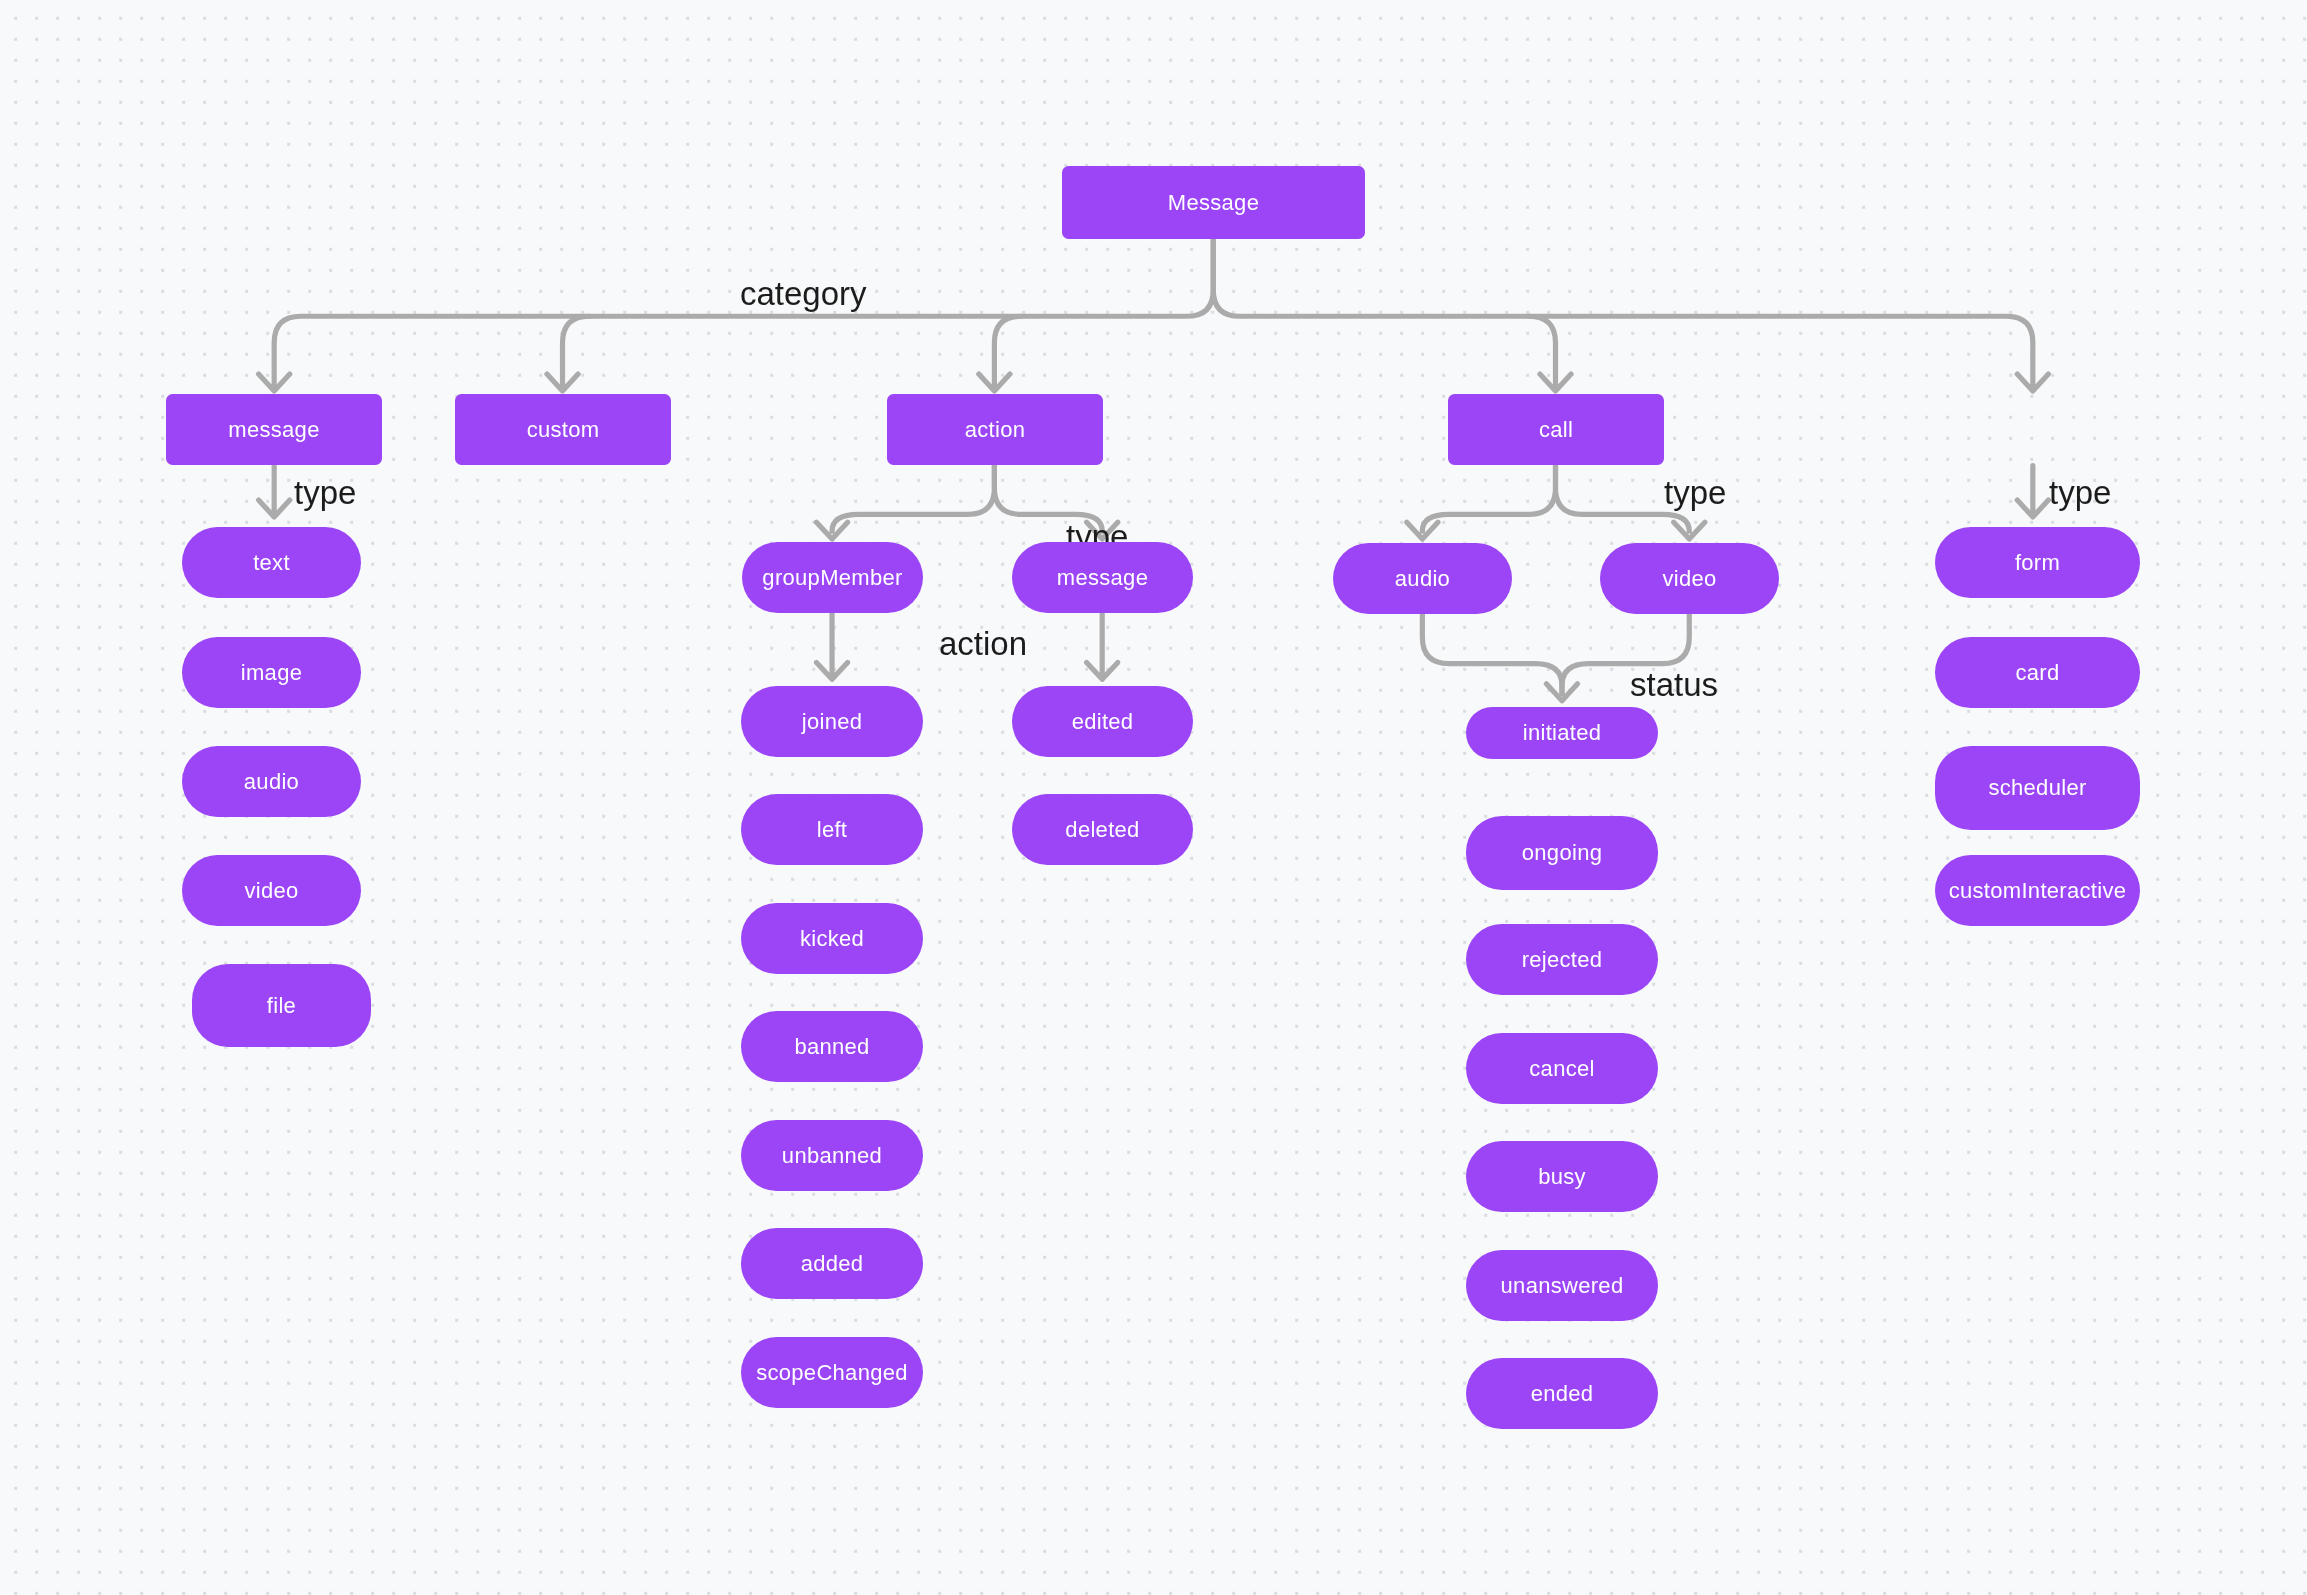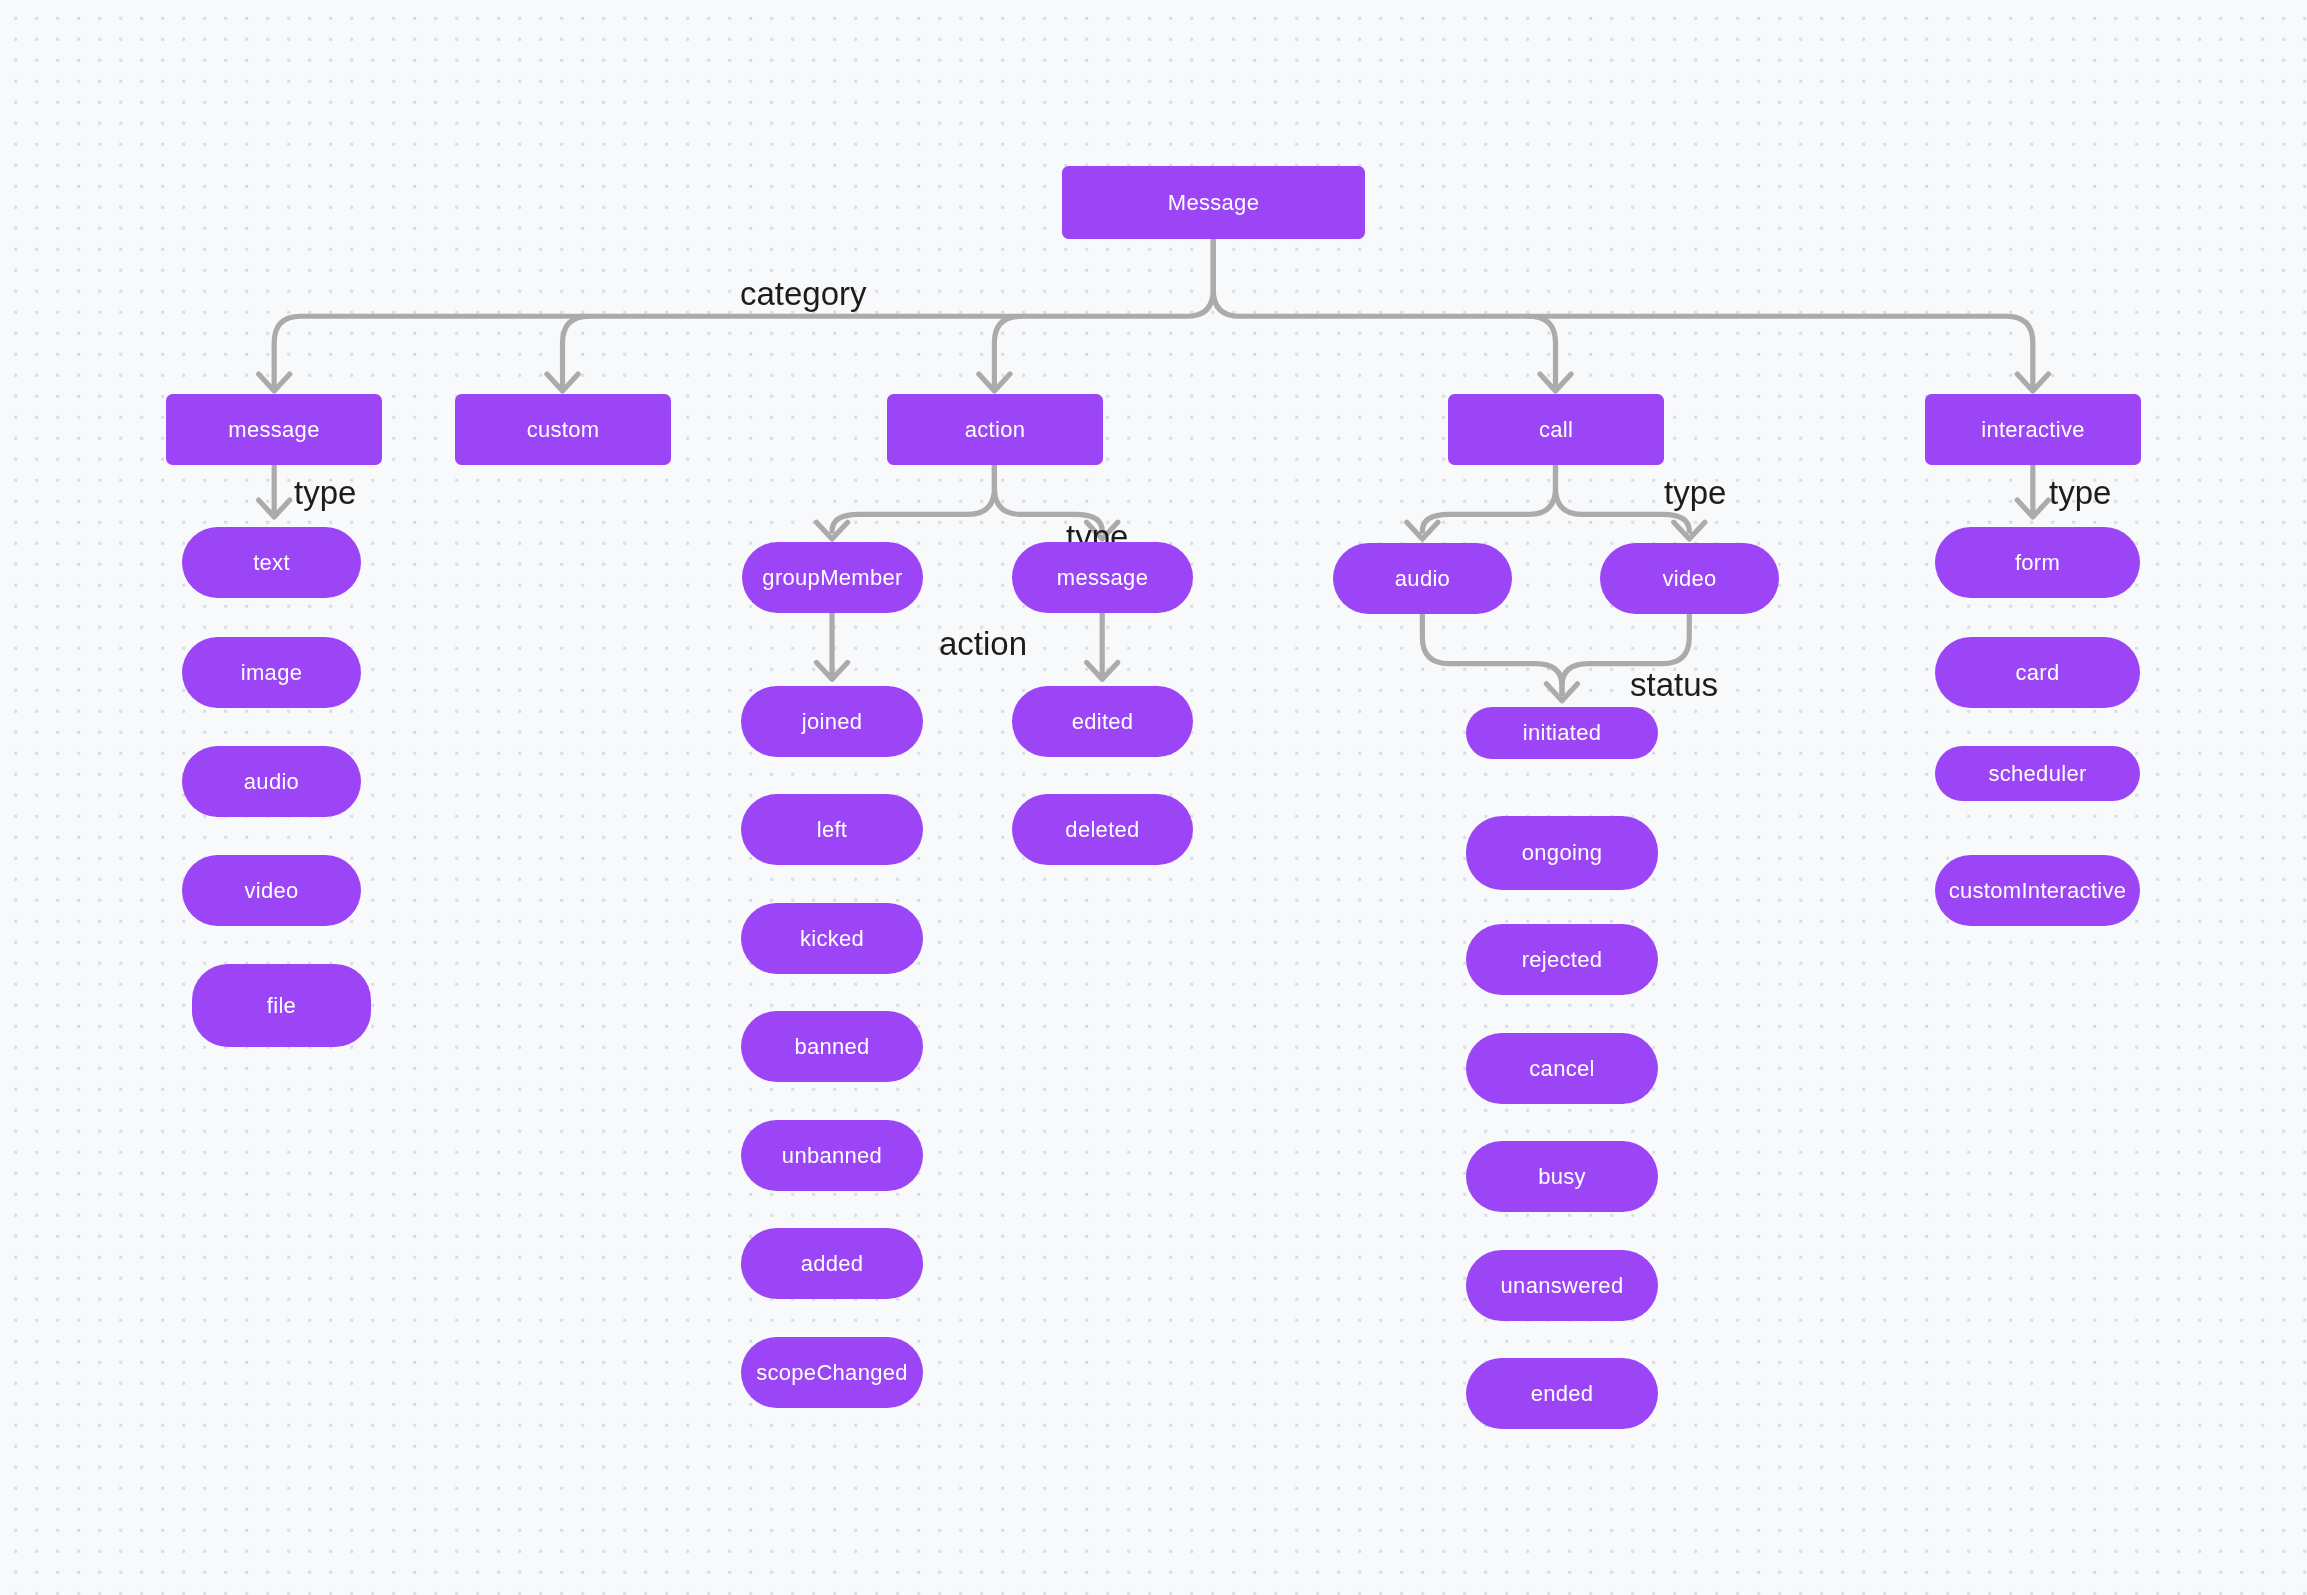--- a/index.html
+++ b/index.html
@@ -93,21 +93,20 @@
   <div class="edge-label" style="left:2049px;top:478px;">type</div>
   <div class="edge-label" style="left:939px;top:629px;">action</div>
   <div class="edge-label" style="left:1630px;top:670px;">status</div>
 
   <div class="node rect" style="left:1062px;top:166px;width:303px;height:73px;">Message</div>
 
   <div class="node rect" style="left:166px;top:394px;width:216px;height:71px;">message</div>
   <div class="node rect" style="left:455px;top:394px;width:216px;height:71px;">custom</div>
   <div class="node rect" style="left:887px;top:394px;width:216px;height:71px;">action</div>
   <div class="node rect" style="left:1448px;top:394px;width:216px;height:71px;">call</div>
-  <div class="node rect" style="left:1925px;top:394px;width:216px;height:71px;">interactive</div>
 
   <div class="node pill" style="left:182px;top:527px;width:179px;height:71px;">text</div>
   <div class="node pill" style="left:182px;top:637px;width:179px;height:71px;">image</div>
   <div class="node pill" style="left:182px;top:746px;width:179px;height:71px;">audio</div>
   <div class="node pill" style="left:182px;top:855px;width:179px;height:71px;">video</div>
   <div class="node pill" style="left:192px;top:964px;width:179px;height:83px;">file</div>
 
   <div class="node pill" style="left:742px;top:542px;width:181px;height:71px;">groupMember</div>
   <div class="node pill" style="left:1012px;top:542px;width:181px;height:71px;">message</div>
 
@@ -128,17 +127,17 @@
   <div class="node pill" style="left:1466px;top:707px;width:192px;height:52px;">initiated</div>
   <div class="node pill" style="left:1466px;top:816px;width:192px;height:74px;">ongoing</div>
   <div class="node pill" style="left:1466px;top:924px;width:192px;height:71px;">rejected</div>
   <div class="node pill" style="left:1466px;top:1033px;width:192px;height:71px;">cancel</div>
   <div class="node pill" style="left:1466px;top:1141px;width:192px;height:71px;">busy</div>
   <div class="node pill" style="left:1466px;top:1250px;width:192px;height:71px;">unanswered</div>
   <div class="node pill" style="left:1466px;top:1358px;width:192px;height:71px;">ended</div>
 
   <div class="node pill" style="left:1935px;top:527px;width:205px;height:71px;">form</div>
   <div class="node pill" style="left:1935px;top:637px;width:205px;height:71px;">card</div>
-  <div class="node pill" style="left:1935px;top:746px;width:205px;height:55px;">scheduler</div>
+  <div class="node pill" style="left:1935px;top:746px;width:205px;height:84px;">scheduler</div>
   <div class="node pill" style="left:1935px;top:855px;width:205px;height:71px;">customInteractive</div>
 
 </div>
 
 
 </body></html>

